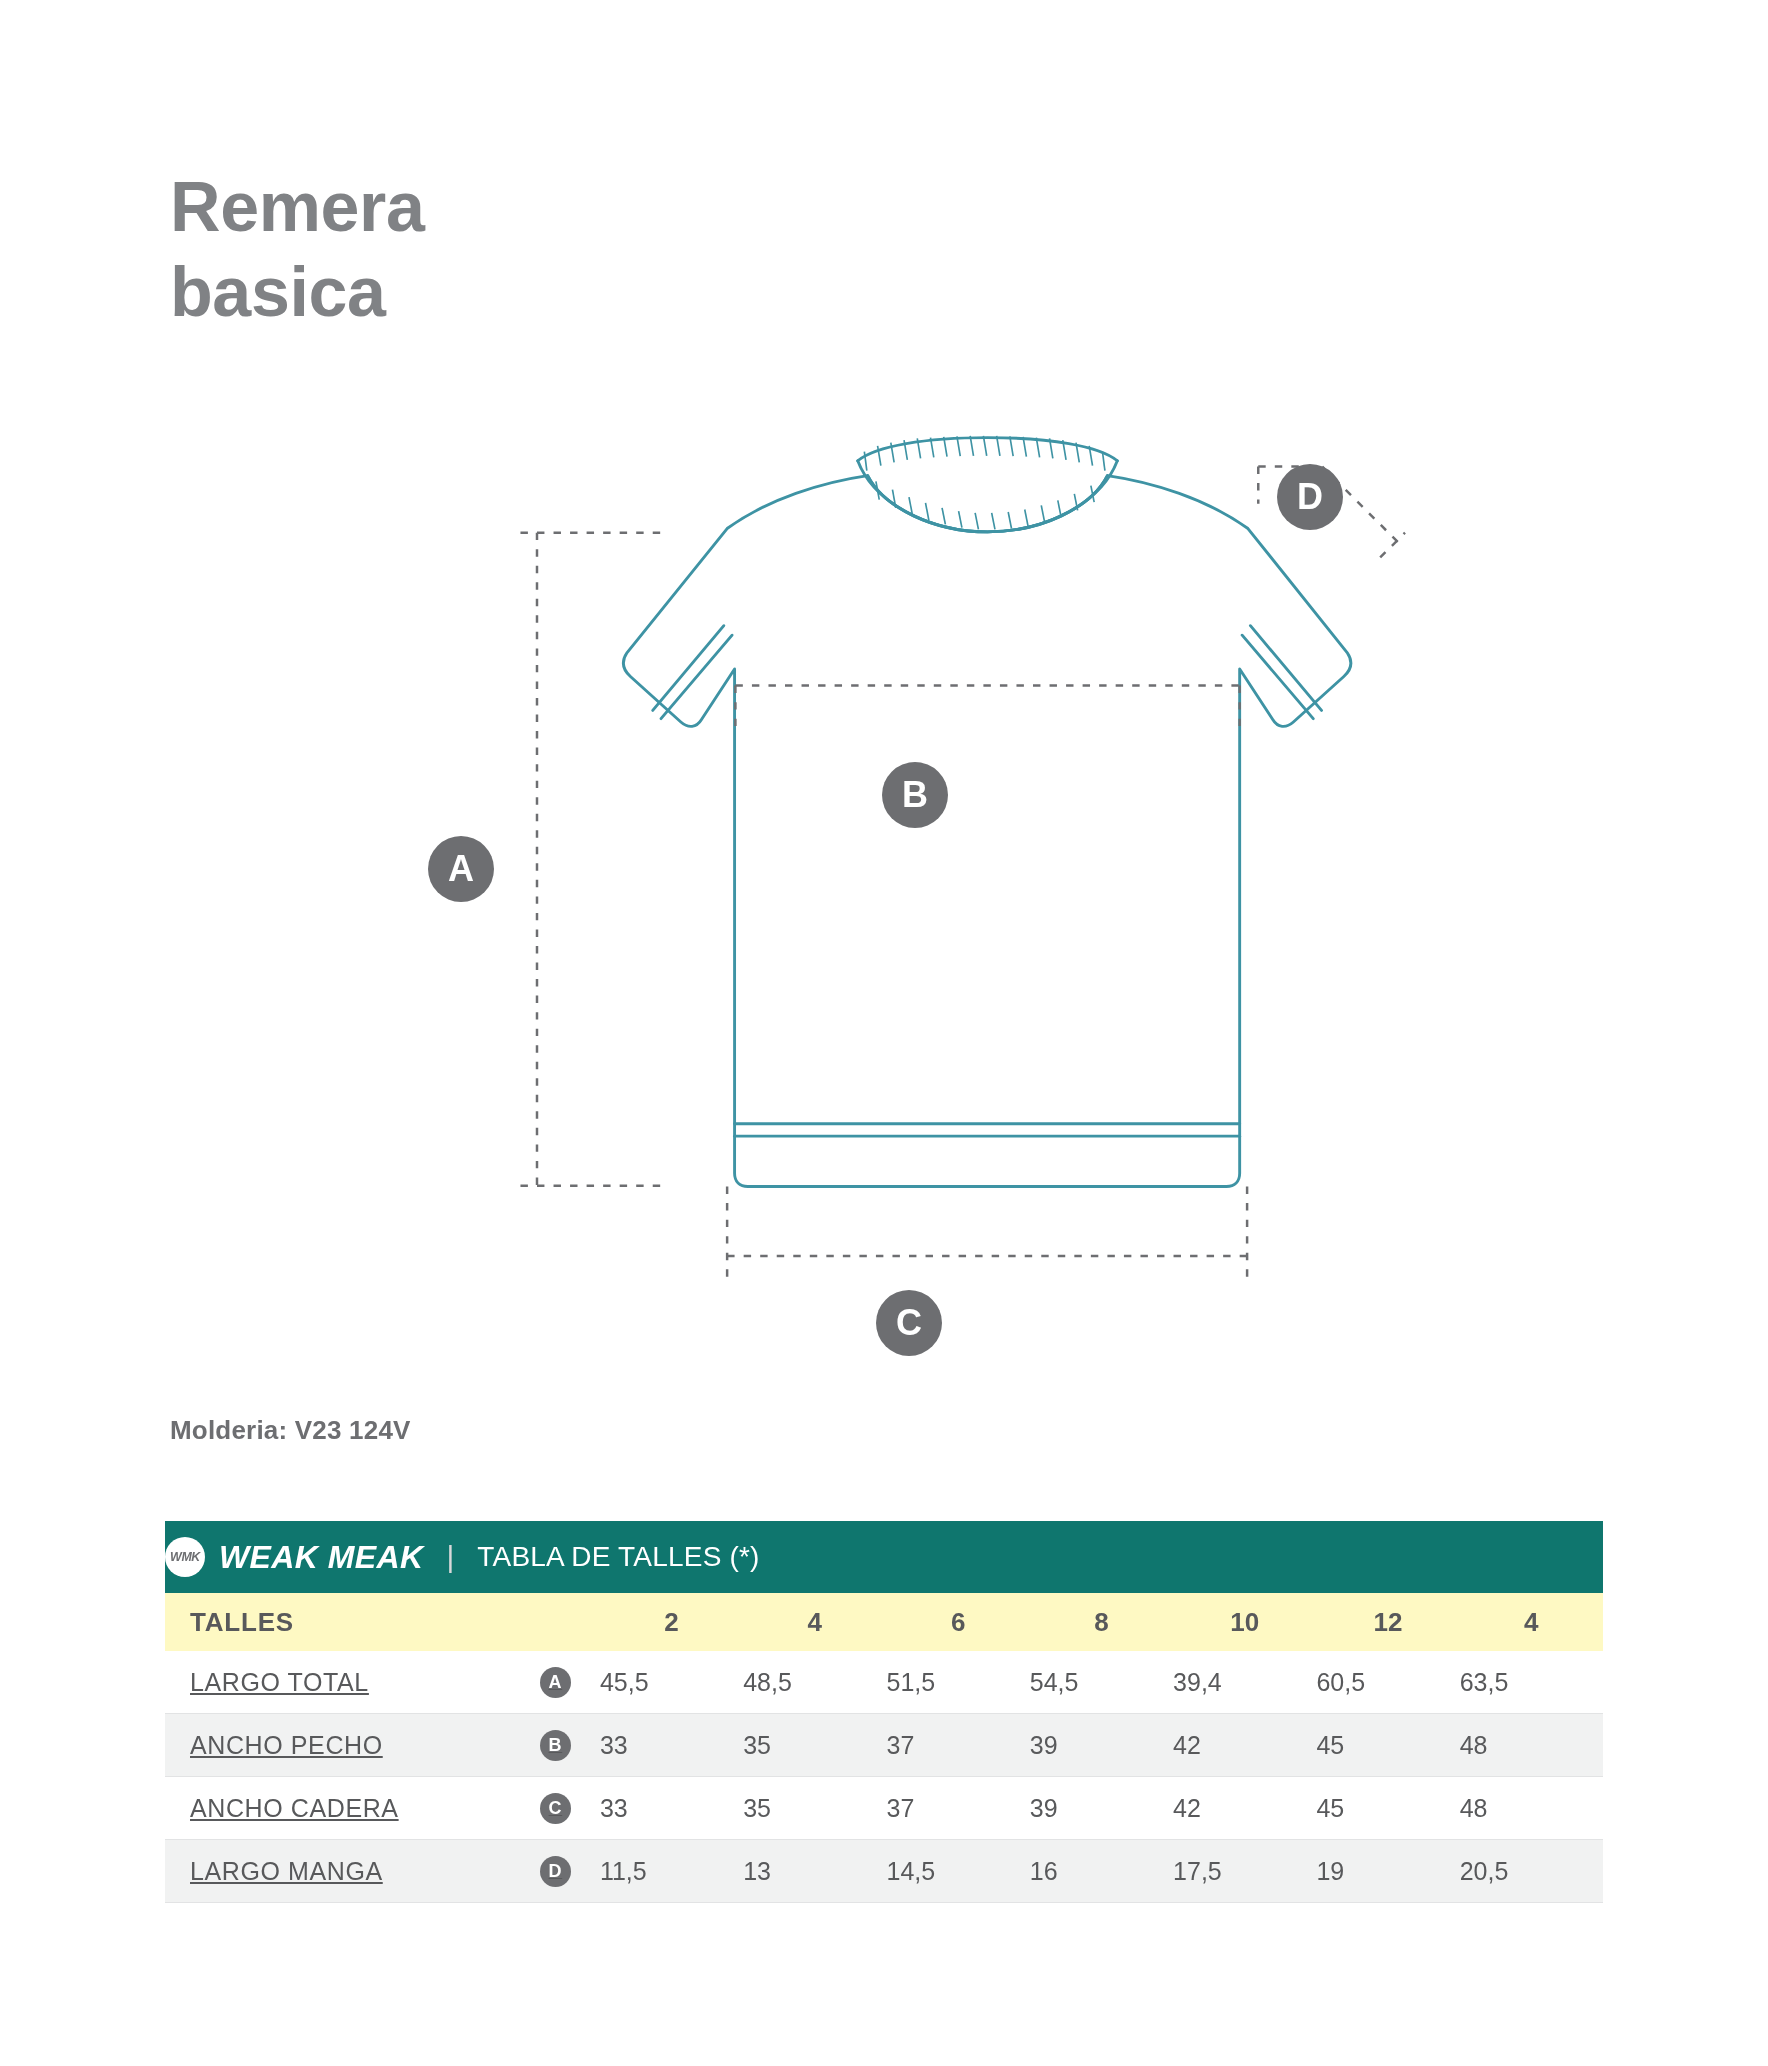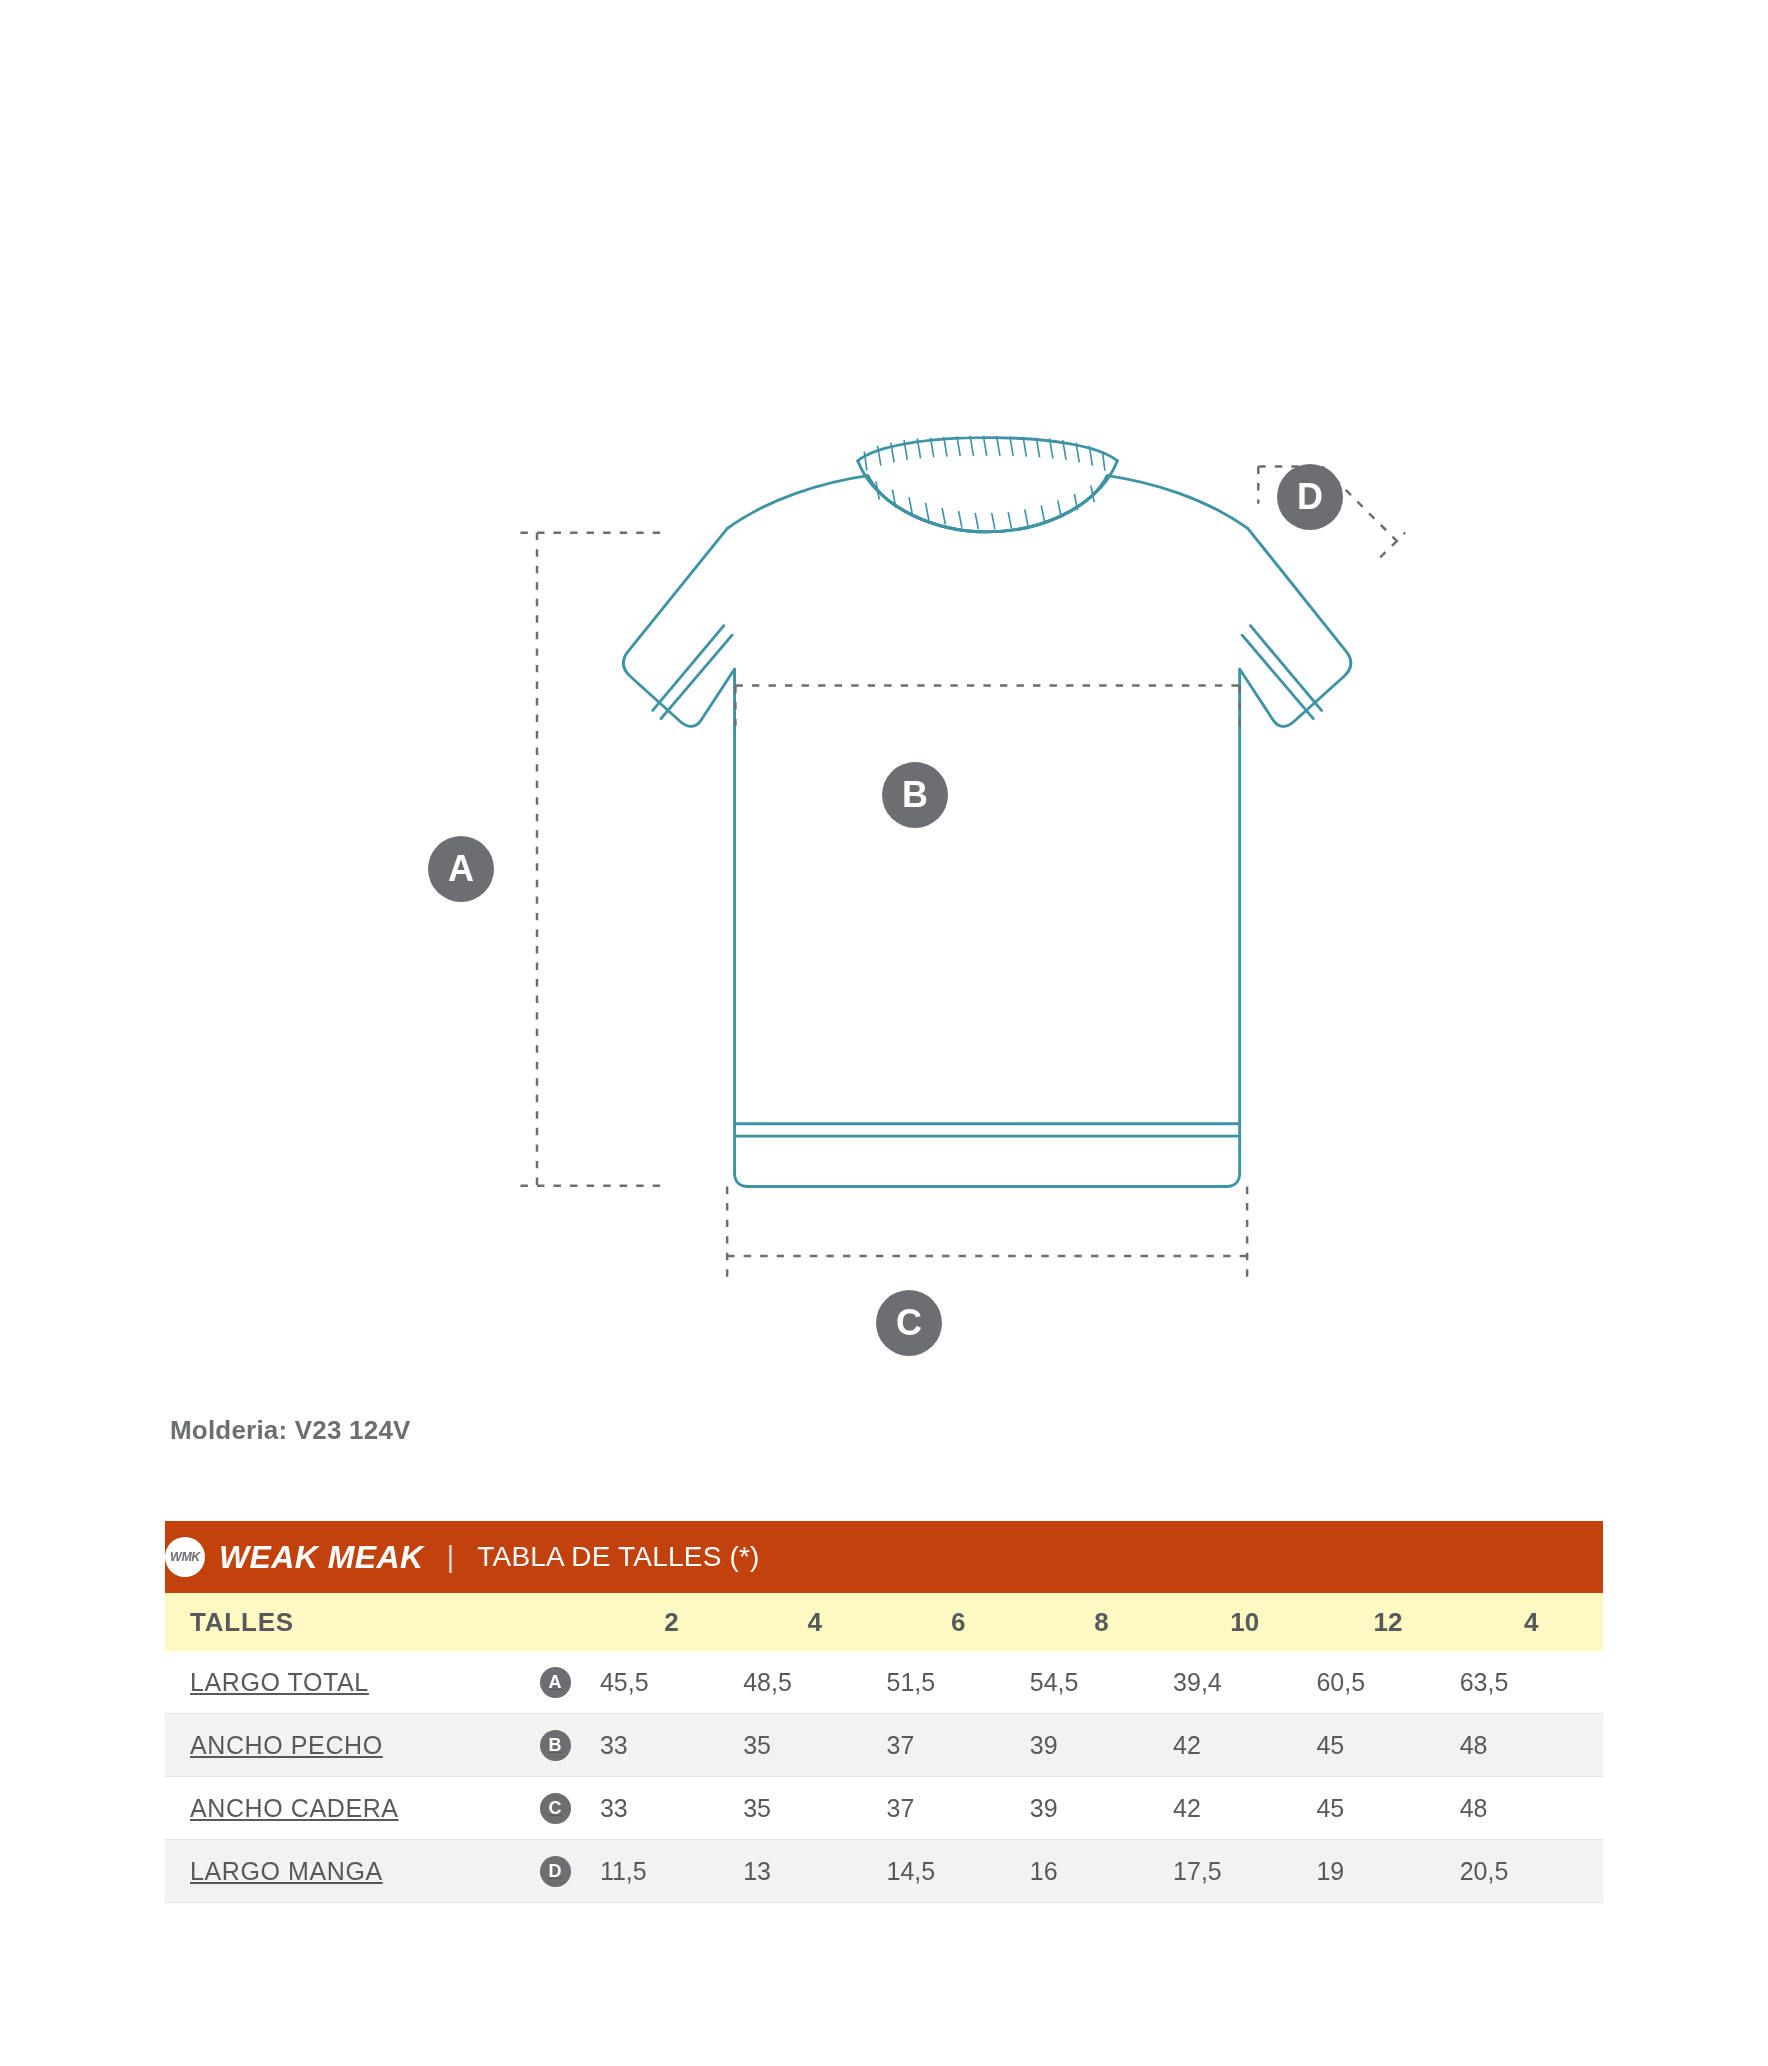--- a/index.html
+++ b/index.html
@@ -89,21 +89,21 @@
   }
   table.sizes {
     border-collapse: collapse;
     width: 100%;
     table-layout: fixed;
   }
   table.sizes col.label { width: 434px; }
   table.sizes col.size { width: 143px; }
 
   .hdr-row td {
-    background: #c2410c;
+    background: #0f766e;
     height: 72px;
     padding: 0;
     vertical-align: middle;
   }
   .brand-cell {
     padding-left: 25px;
   }
   .brand-inner {
     display: flex;
     align-items: center;
@@ -194,20 +194,24 @@
     align-items: center;
     justify-content: center;
     flex: none;
   }
 </style>
 </head>
 <body>
 
 <div class="page">
 
+  <div class="title">
+    <div>Remera</div>
+    <div>basica</div>
+  </div>
 
   <div class="illus">
     <svg viewBox="0 0 3000 2390" xmlns="http://www.w3.org/2000/svg">
       <g fill="none" stroke="#3e93a4" stroke-width="7" stroke-linejoin="round" stroke-linecap="round">
 
         <path d="M1060 260
                  C1160 188 1290 148 1400 132
                  C1440 210 1560 268 1690 268
                  C1820 268 1940 210 1980 132
                  C2090 148 2220 188 2320 260

